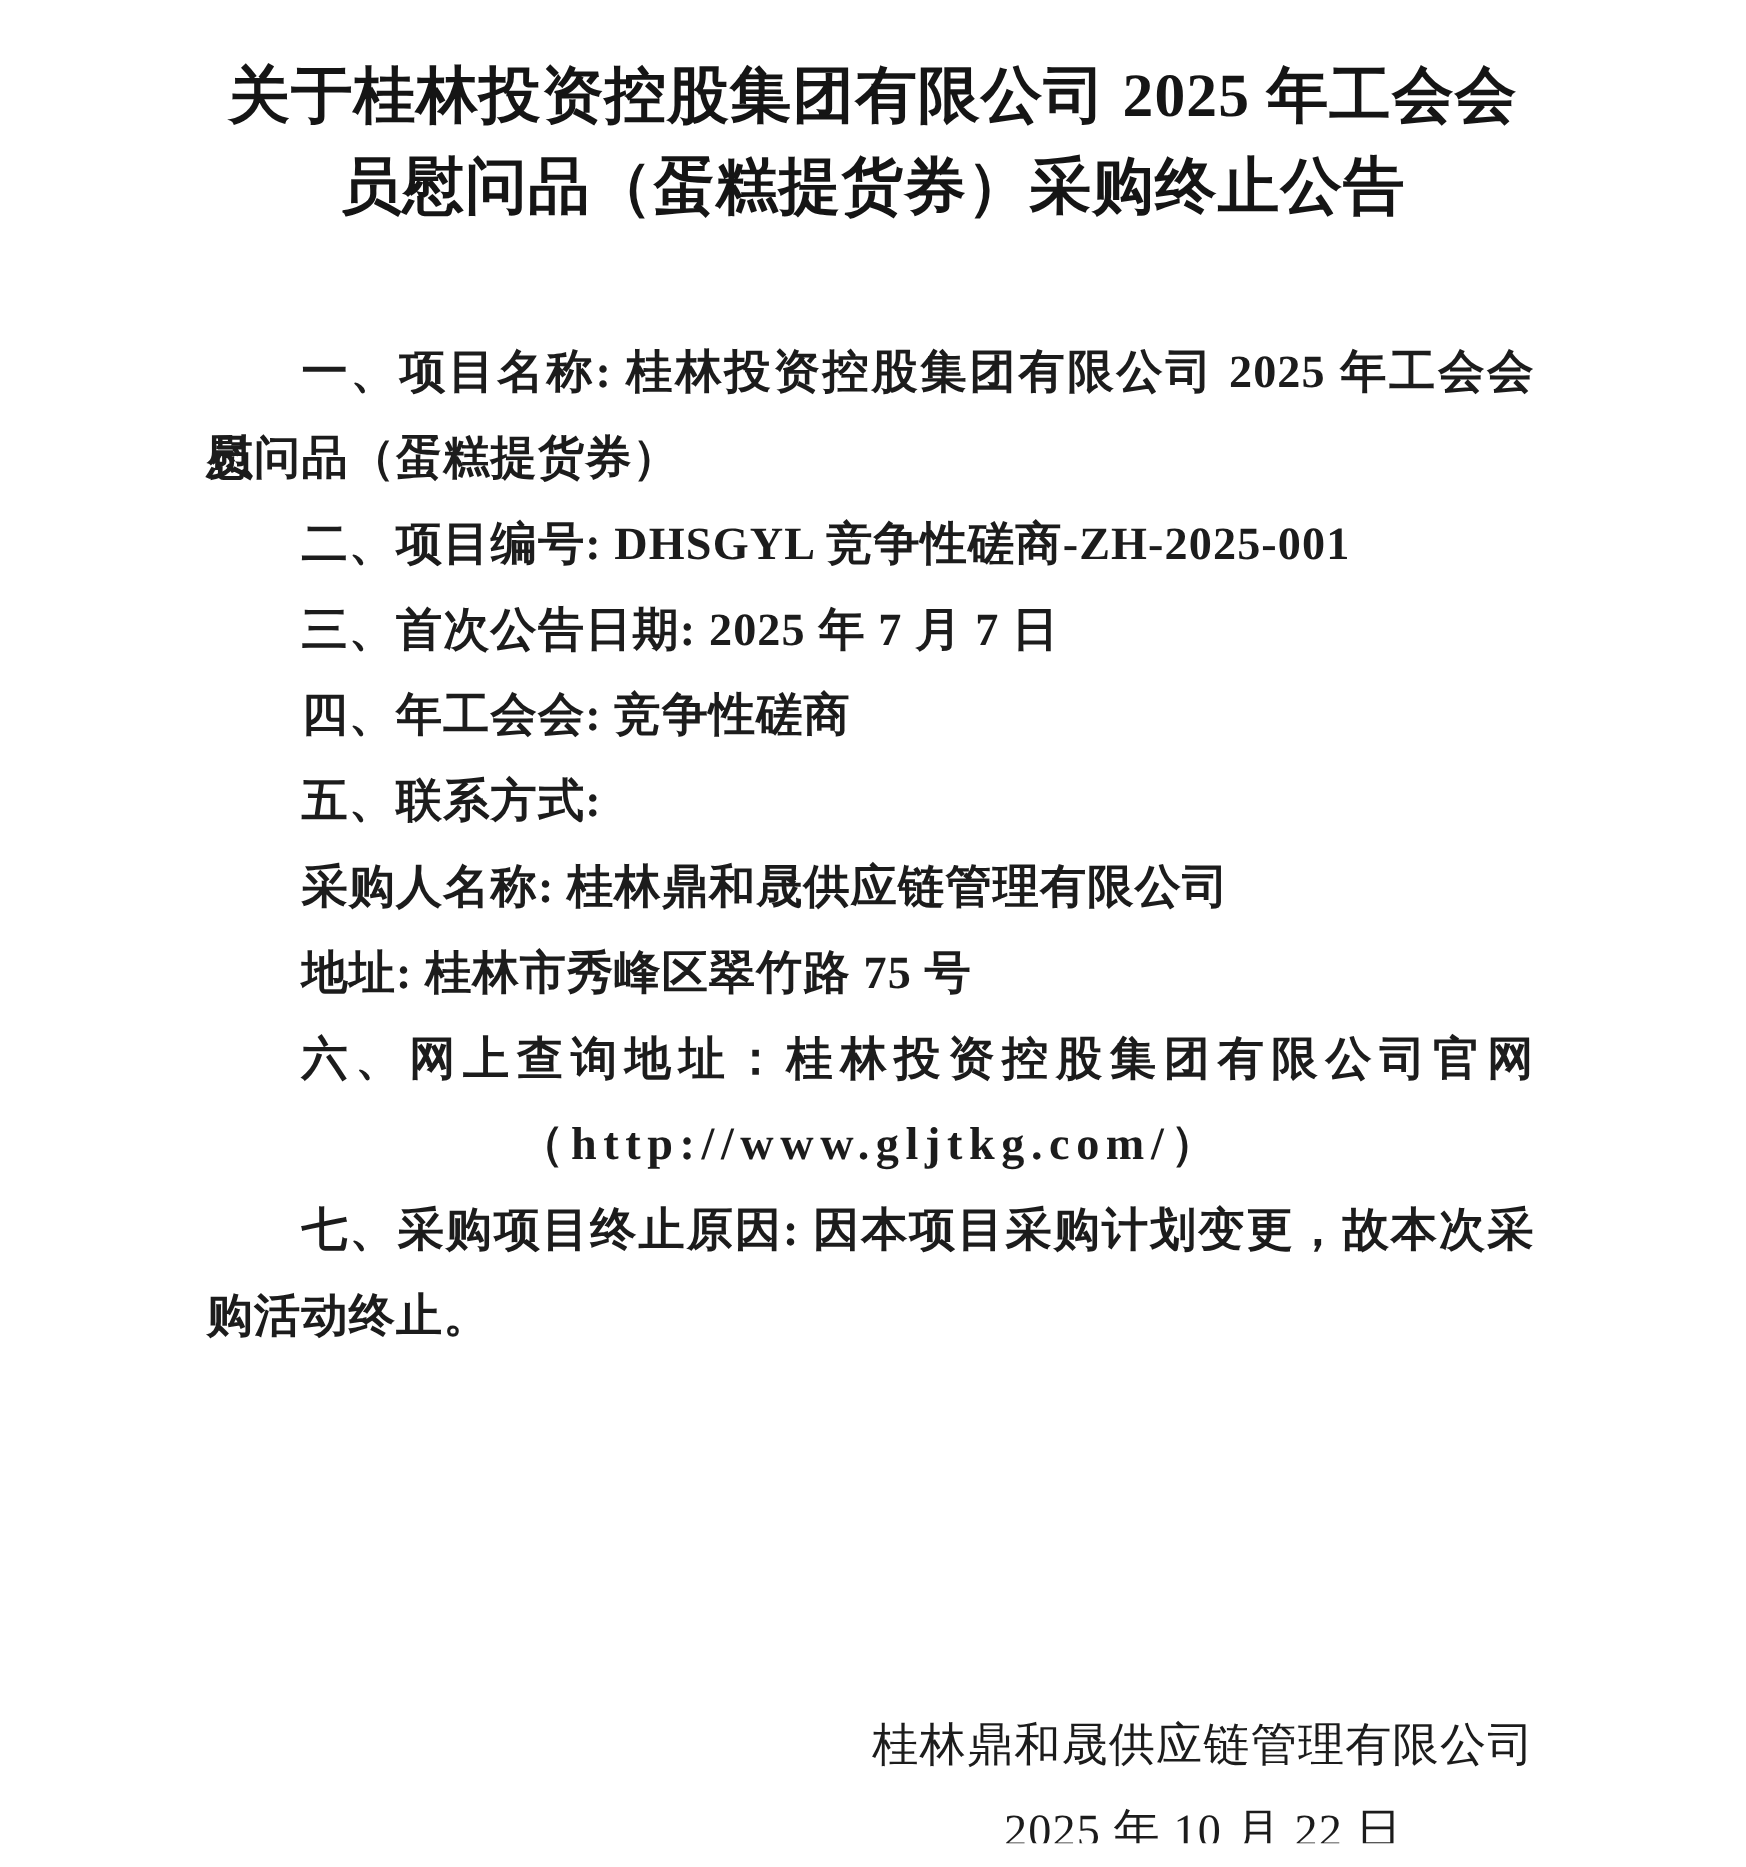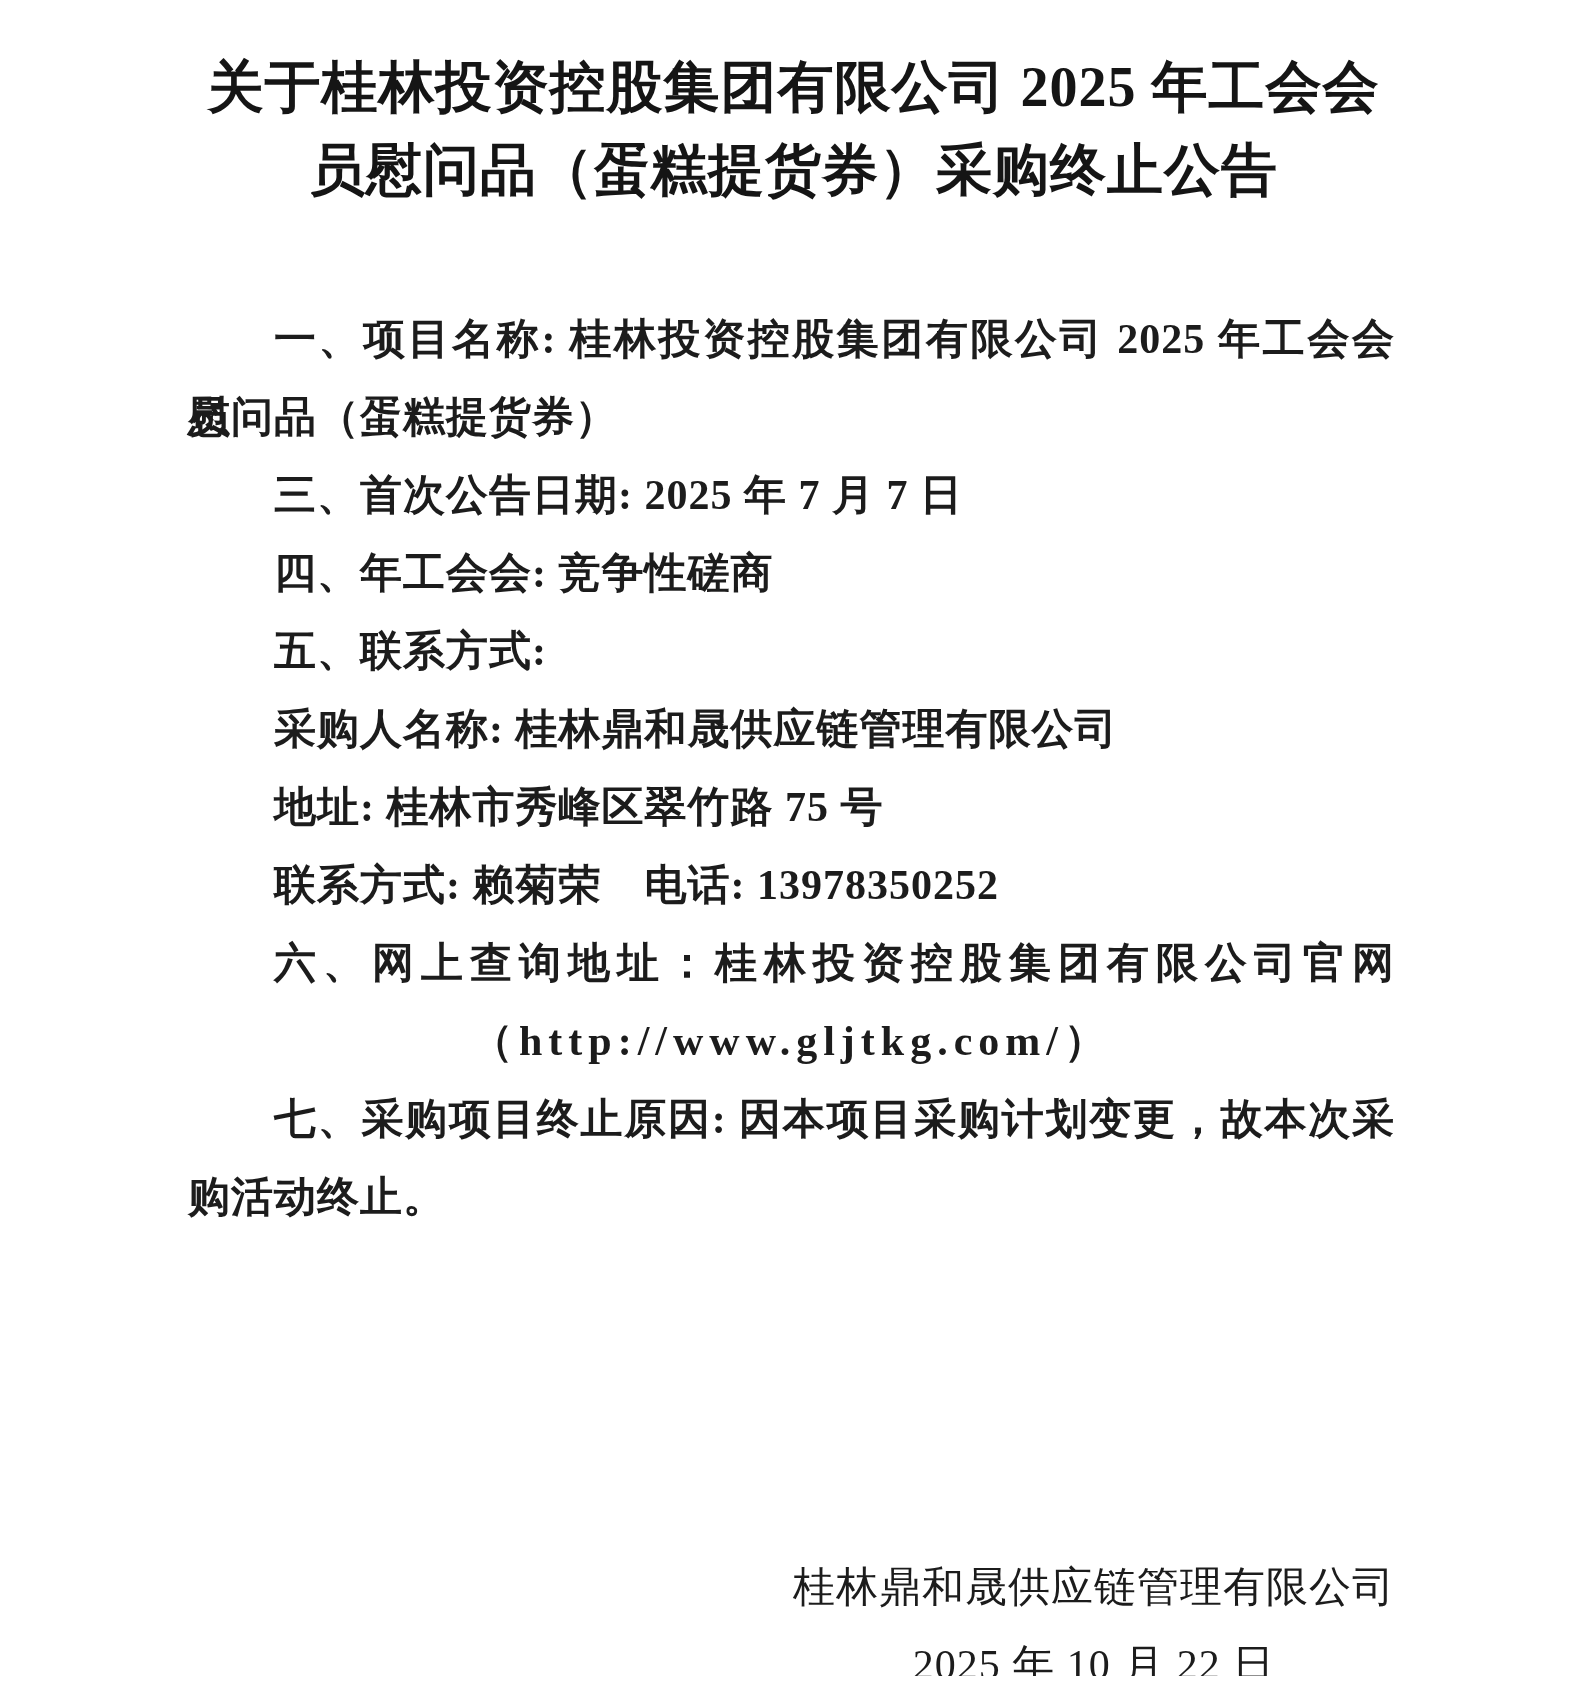--- a/index.html
+++ b/index.html
@@ -75,26 +75,26 @@
 <div class="page">
 
   <h1 class="doc-title">
     <span class="title-line">关于桂林投资控股集团有限公司 2025 年工会会</span><br>
     <span class="title-line">员慰问品（蛋糕提货券）采购终止公告</span>
   </h1>
 
   <div class="doc-body">
     <div class="line indent stretch">一、项目名称: 桂林投资控股集团有限公司 2025 年工会会员</div>
     <div class="line">慰问品（蛋糕提货券）</div>
+    <div class="line indent">二、项目编号: DHSGYL 竞争性磋商-ZH-2025-001</div>
     <div class="line indent">三、首次公告日期: 2025 年 7 月 7 日</div>
     <div class="line indent">四、年工会会: 竞争性磋商</div>
     <div class="line indent">五、联系方式:</div>
     <div class="line indent">采购人名称: 桂林鼎和晟供应链管理有限公司</div>
     <div class="line indent">地址: 桂林市秀峰区翠竹路 75 号</div>
-    <div class="line indent">联系方式: 赖菊荣　电话: 13978350252</div>
     <div class="line indent stretch">六、网上查询地址：桂林投资控股集团有限公司官网</div>
     <div class="line url">（http://www.gljtkg.com/）</div>
     <div class="line indent stretch">七、采购项目终止原因: 因本项目采购计划变更，故本次采</div>
     <div class="line">购活动终止。</div>
   </div>
 
   <div class="signature">
     <div class="sig-company">桂林鼎和晟供应链管理有限公司</div>
     <div class="sig-date">2025 年 10 月 22 日</div>
   </div>

